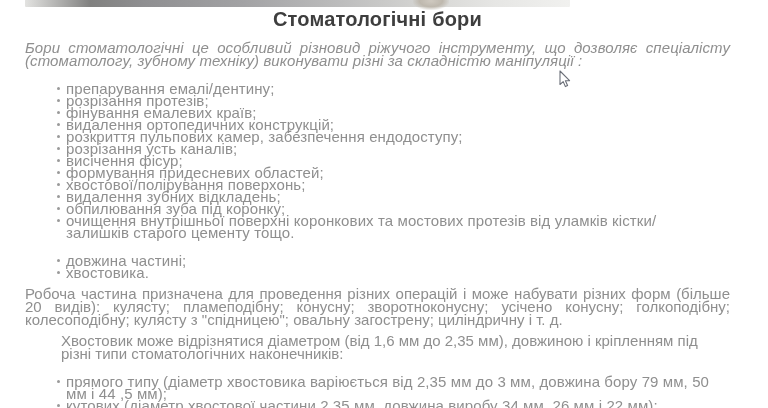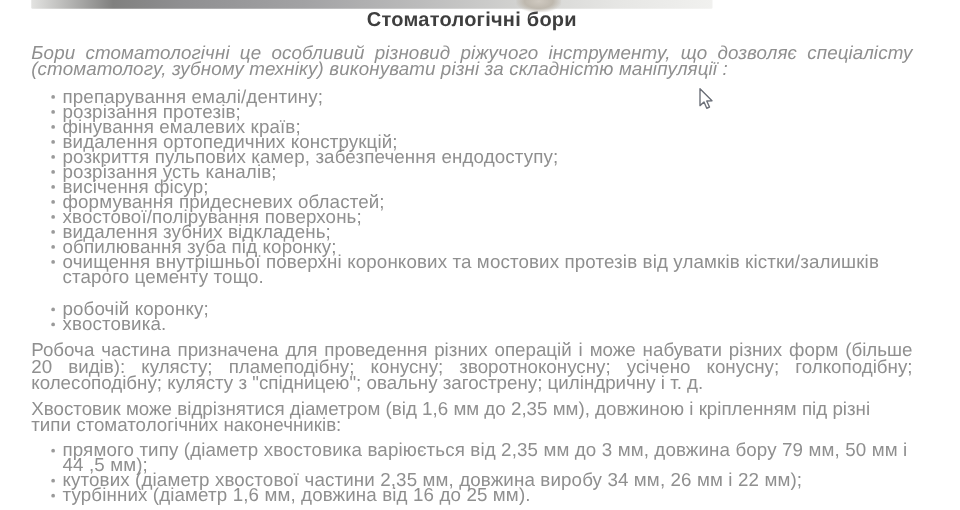--- a/index.html
+++ b/index.html
@@ -13,37 +13,37 @@
     background:linear-gradient(90deg,#e3e3e1 0%,#80807f 12%,#8f8f91 22%,#a2a2a4 40%,
       #bdbdbd 58%,#d3d3d1 72%,#e6e6e4 86%,#f1f1ef 100%);
     border-radius:0 0 1px 1px;
   }
   .photo-fragment{
     position:absolute;left:413px;top:0;width:36px;height:10px;
     background:radial-gradient(ellipse at 50% 10%,#cfc9c0 0%,#beb8ae 45%,rgba(230,228,224,0) 75%);
   }
   h1{
     margin:8px 38px 10px 25px;text-align:center;
-    font-size:16px;font-weight:bold;color:var(--title-color,#3e3e3e);
+    font-size:20px;font-weight:bold;color:var(--title-color,#3e3e3e);
     letter-spacing:.2px;
   }
   .content{padding:0 38px 0 25px;font-size:15px;}
   p{margin:0;}
   .intro{font-style:italic;text-align:justify;line-height:13px;margin-bottom:10px;letter-spacing:.1px;}
-  ul{list-style:none;margin:0;padding:0 0 0 25px;}
+  ul{list-style:none;margin:16px;padding:0 0 0 25px;}
   li{position:relative;line-height:12px;letter-spacing:.1px;}
   li::before{
     content:"";position:absolute;left:-9px;top:4px;width:3px;height:3px;border-radius:50%;
     background:#9a9a9a;
   }
   .ops-list{margin-bottom:14px;}
   .structure-intro{font-style:italic;line-height:12px;margin-bottom:13px;}
   .parts-list{margin-bottom:8px;}
   .body-par{text-align:justify;line-height:13px;margin-bottom:8px;}
-  .shank-par{line-height:13px;margin-bottom:8px;}
+  .shank-par{line-height:13px;margin-bottom:8px;margin-left:36px;}
   .cursor{position:absolute;left:559px;top:70px;width:12px;height:19px;pointer-events:none;}
 </style>
 </head>
 <body style="--title-color: #3e3e3e; --body-color: #8f8f8f;">
 
 <div class="top-strip"></div>
 <div class="photo-fragment"></div>
 
 <h1>Стоматологічні бори</h1>
 
@@ -61,21 +61,21 @@
     <li>висічення фісур;</li>
     <li>формування придесневих областей;</li>
     <li>хвостової/полірування поверхонь;</li>
     <li>видалення зубних відкладень;</li>
     <li>обпилювання зуба під коронку;</li>
     <li>очищення внутрішньої поверхні коронкових та мостових протезів від уламків кістки/залишків старого цементу тощо.</li>
   </ul>
 
 
   <ul class="parts-list">
-    <li>робочій коронку;</li>
+    <li>довжина частині;</li>
     <li>хвостовика.</li>
   </ul>
 
   <p class="body-par">Робоча частина призначена для проведення різних операцій і може набувати різних форм (більше 20 видів): кулясту; пламеподібну; конусну; зворотноконусну; усічено конусну; голкоподібну; колесоподібну; кулясту з "спідницею"; овальну загострену; циліндричну і т. д.</p>
 
   <p class="shank-par">Хвостовик може відрізнятися діаметром (від 1,6 мм до 2,35 мм), довжиною і кріпленням під різні типи стоматологічних наконечників:</p>
 
   <ul>
     <li>прямого типу (діаметр хвостовика варіюється від 2,35 мм до 3 мм, довжина бору 79 мм, 50 мм і 44 ,5 мм);</li>
     <li>кутових (діаметр хвостової частини 2,35 мм, довжина виробу 34 мм, 26 мм і 22 мм);</li>

